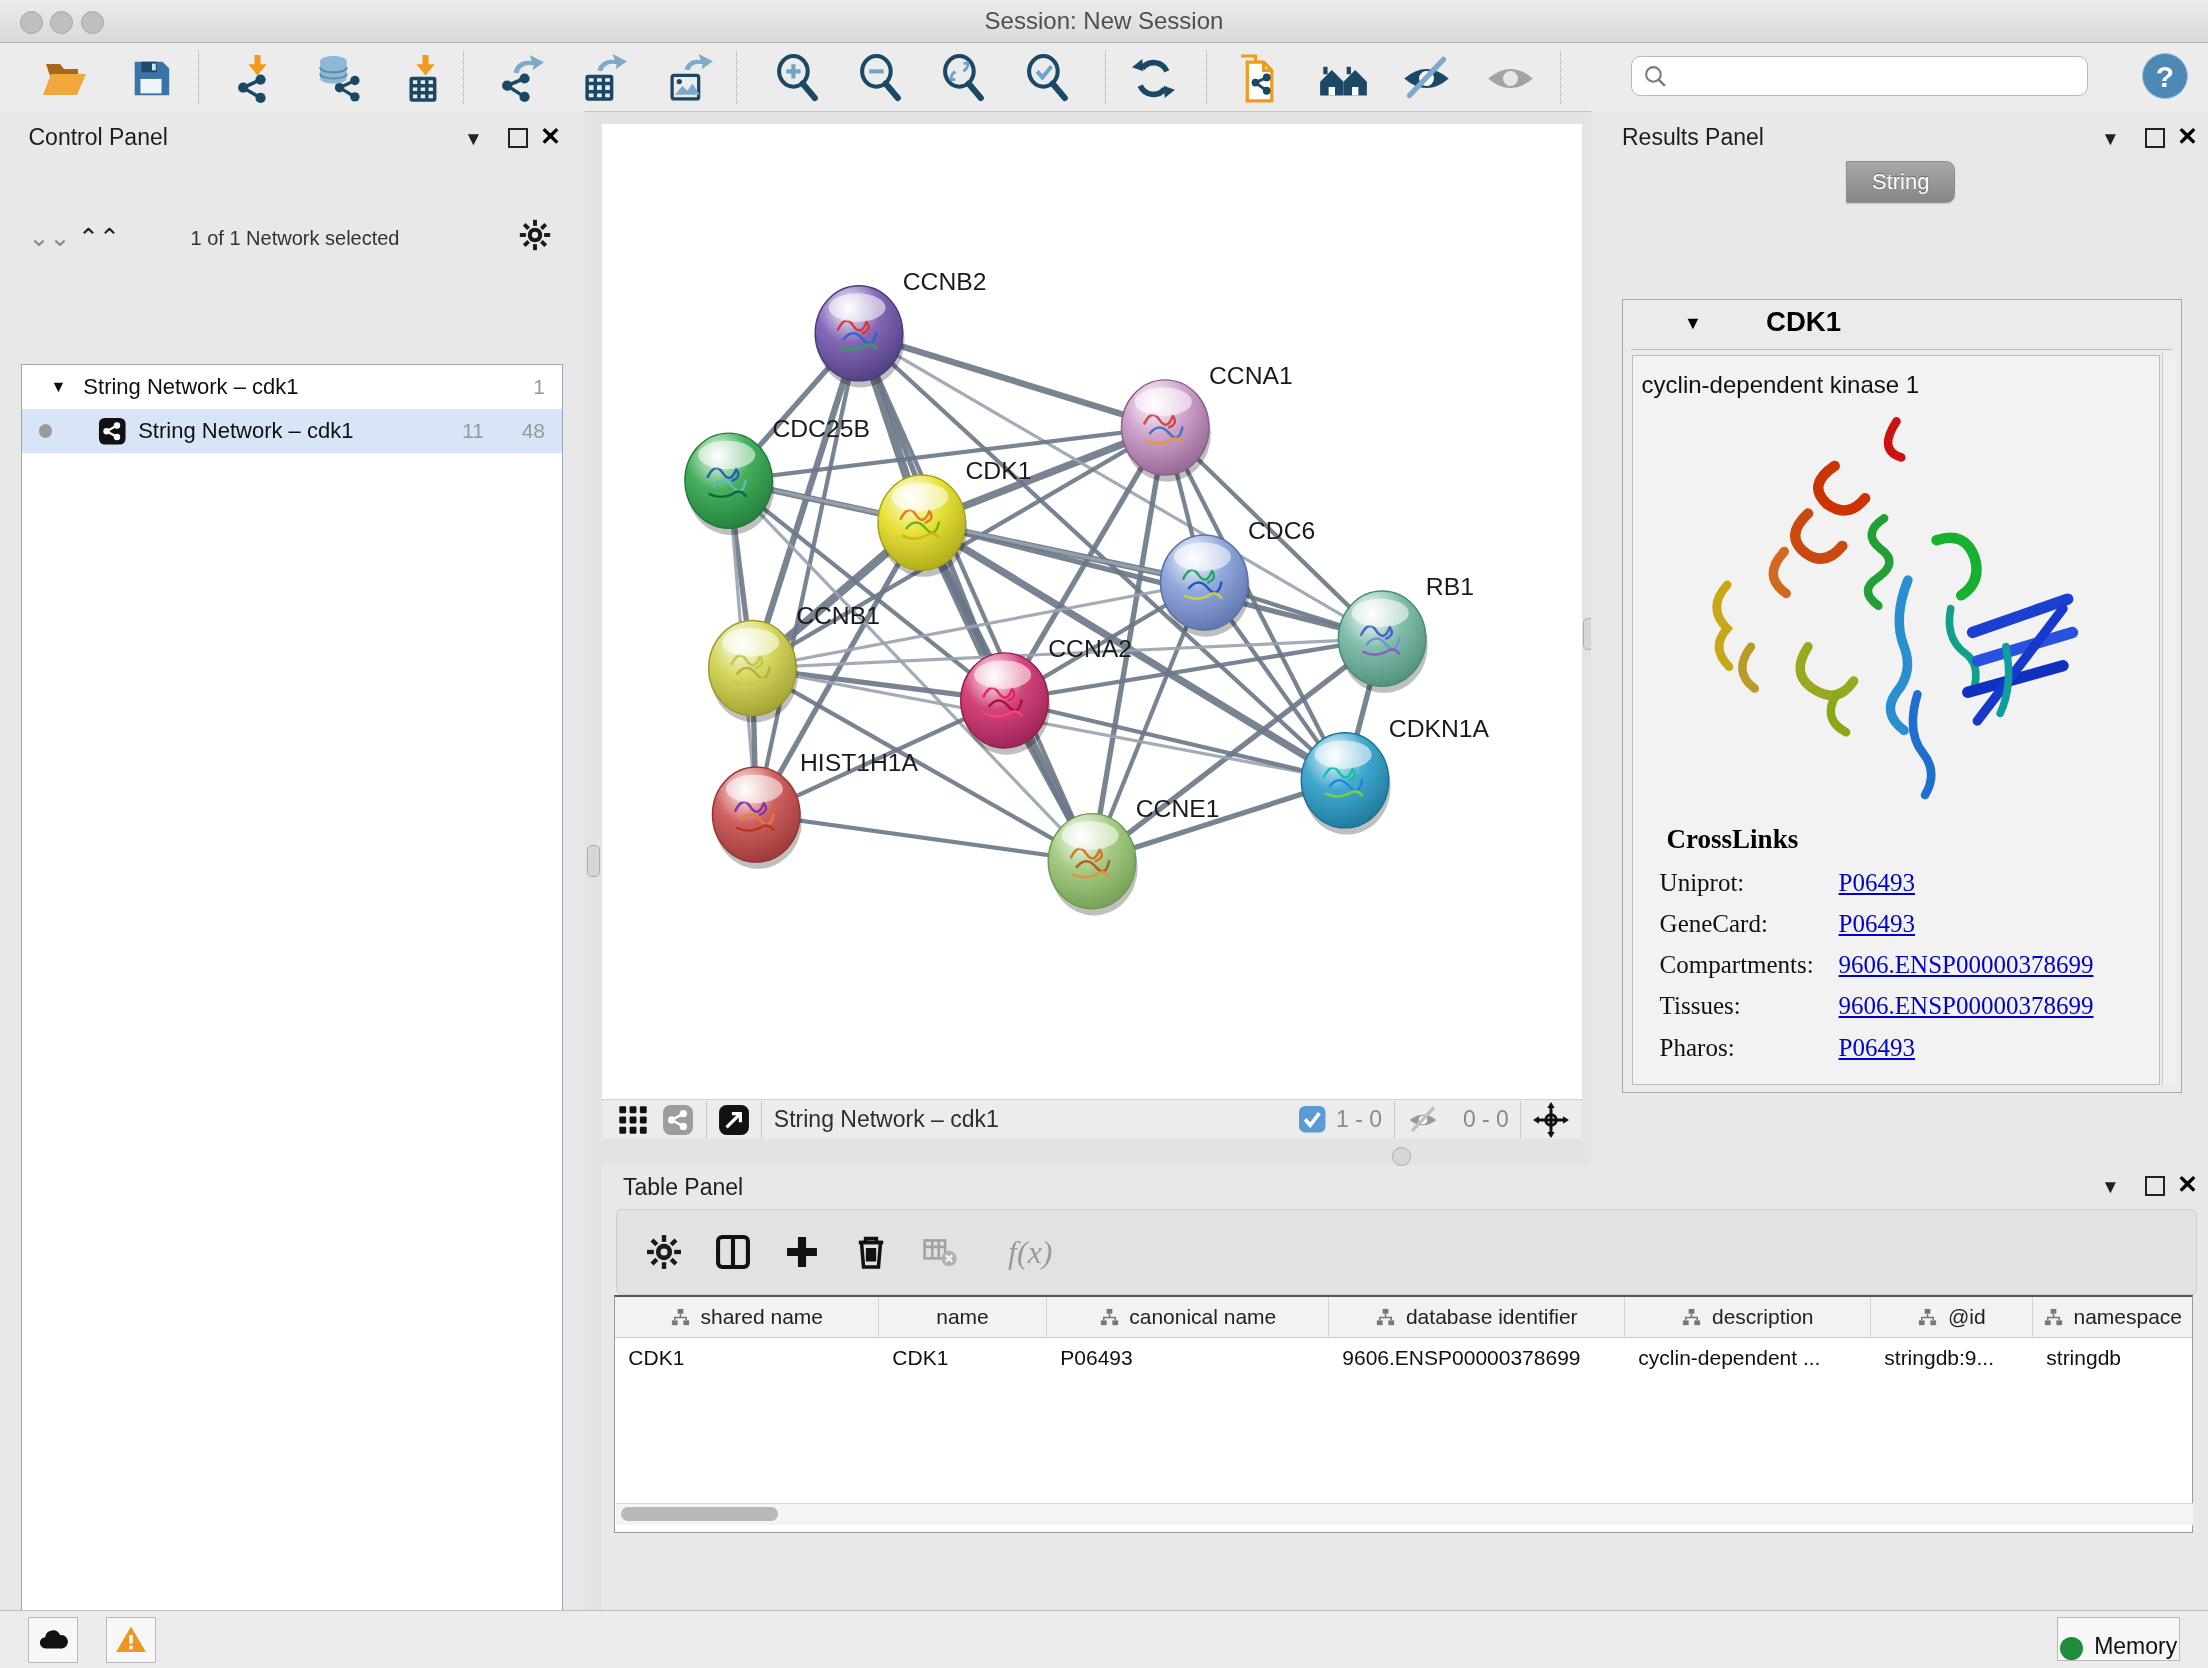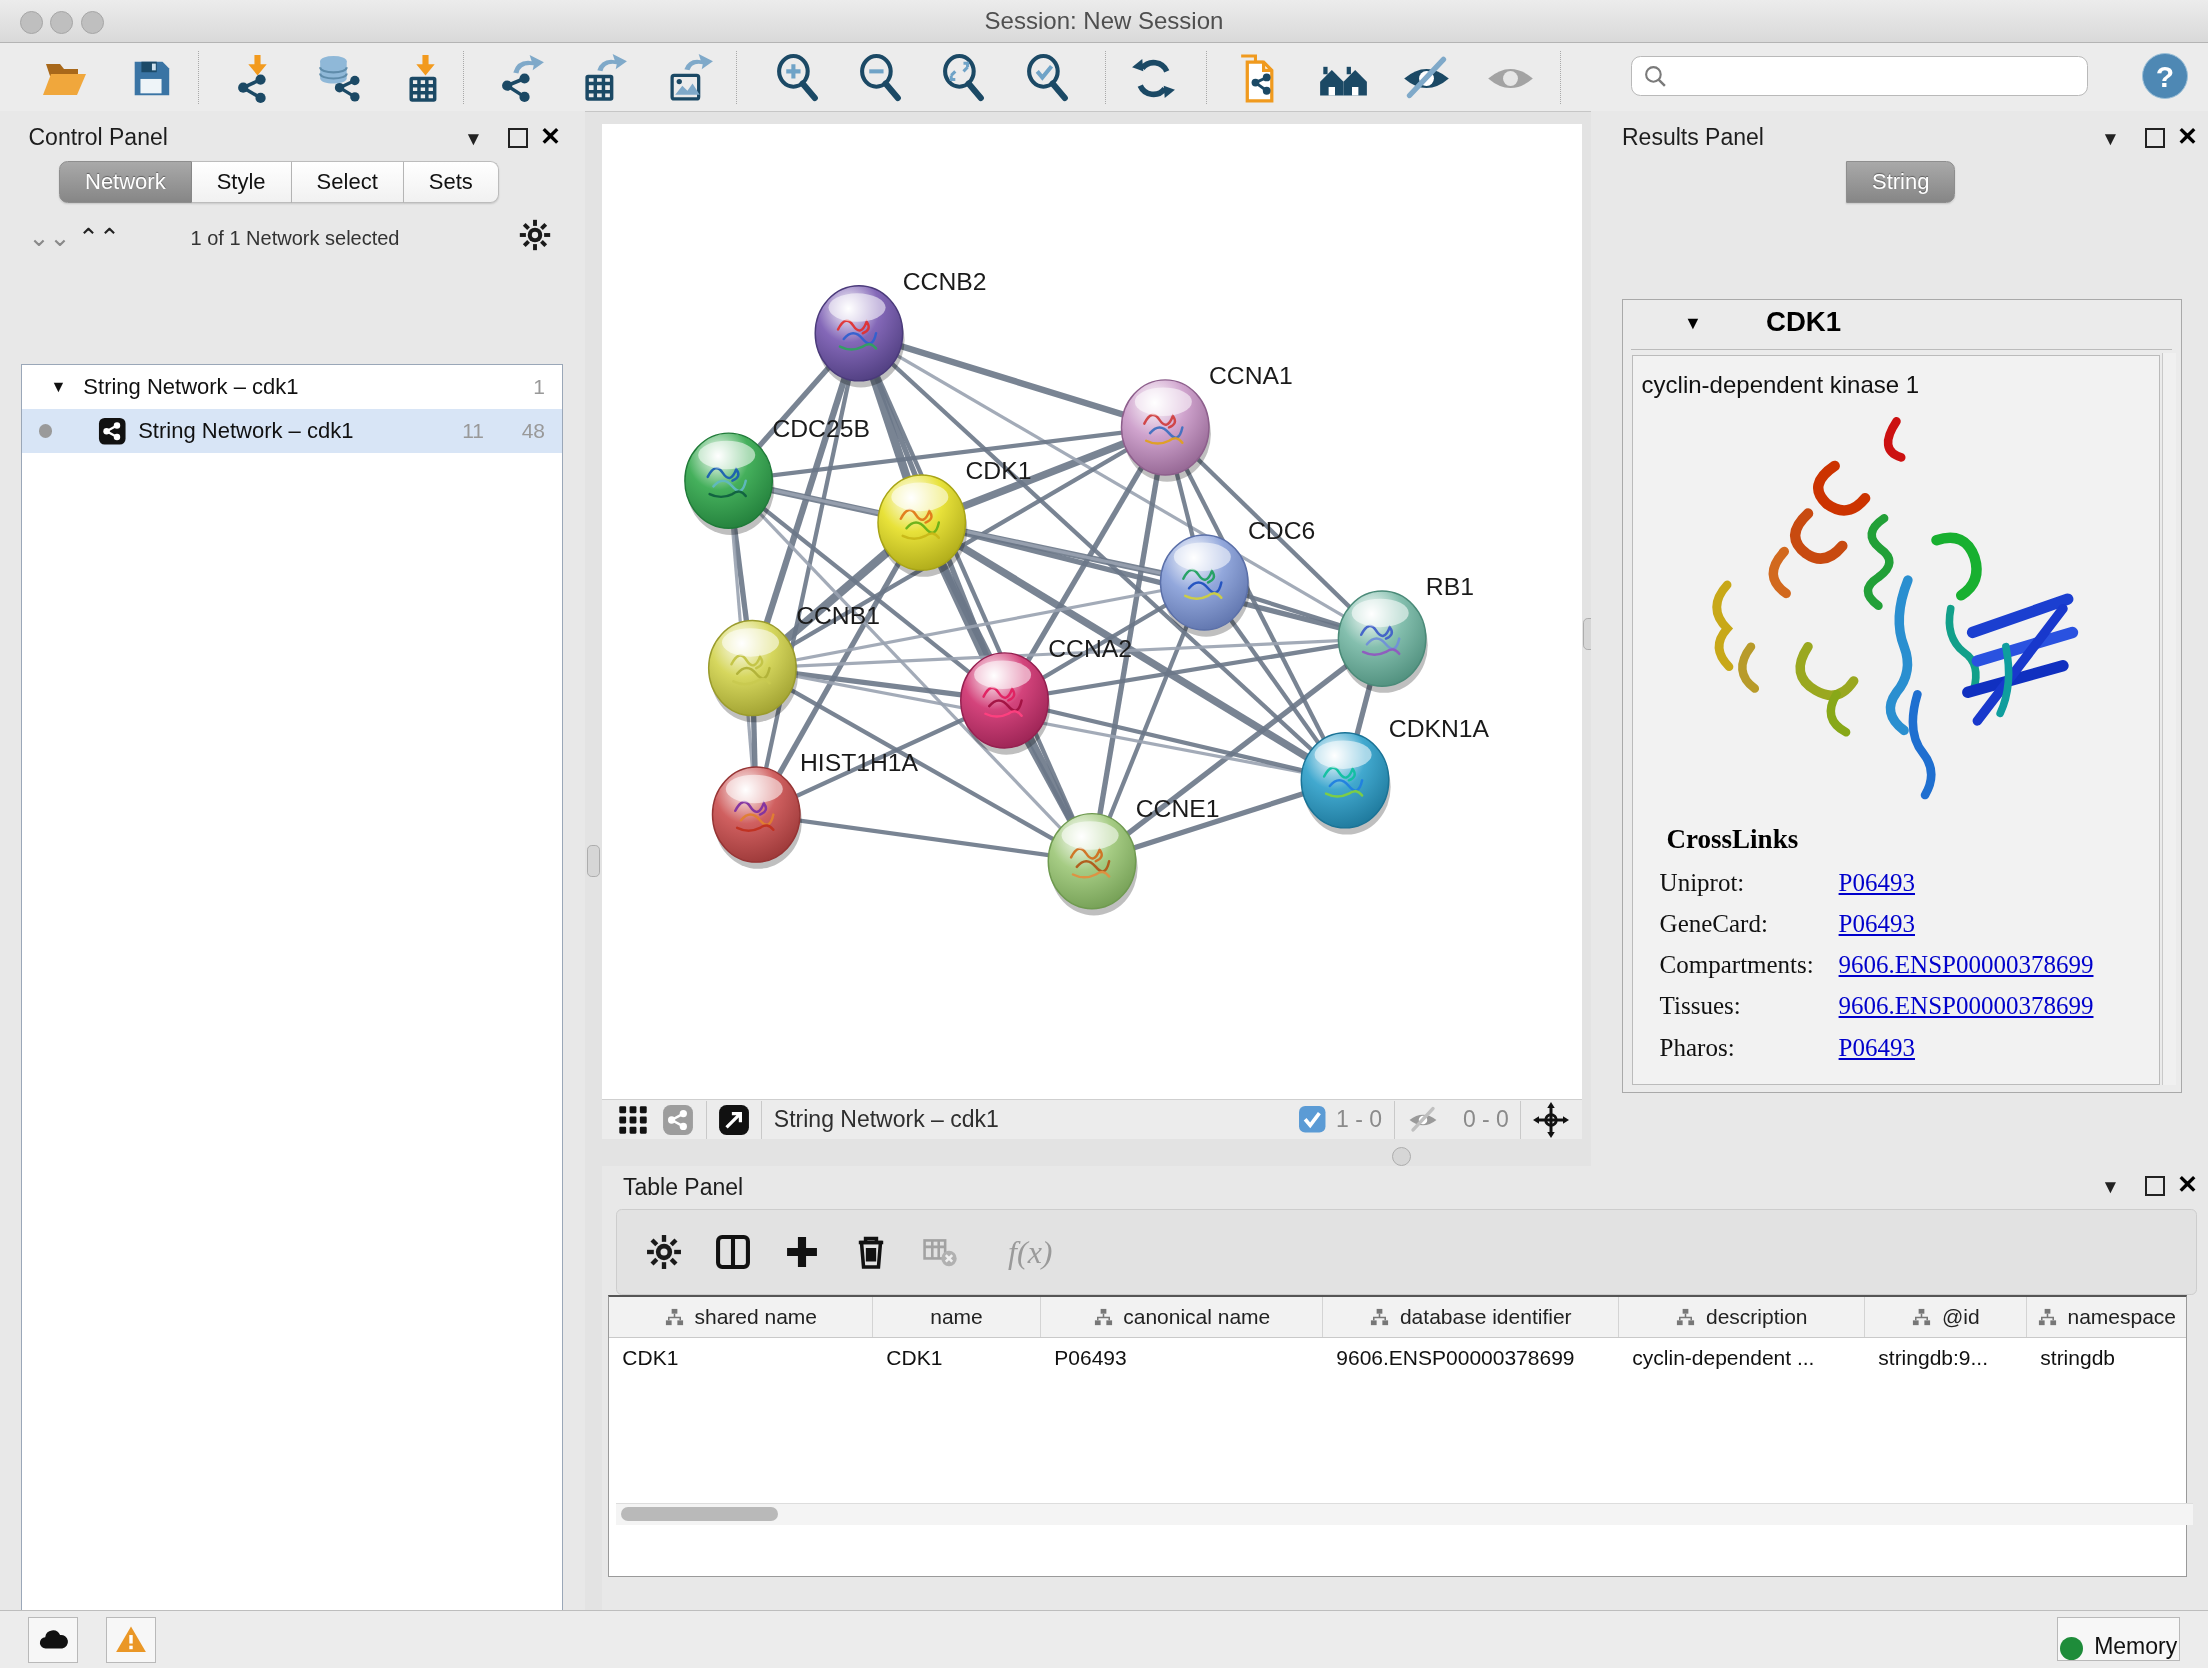--- a/index.html
+++ b/index.html
@@ -42,21 +42,21 @@
   #rp-section{position:absolute;left:31px;top:188px;width:558px;height:792px;background:#ebebeb;border:1px solid #a9a9a9}
   #rp-inner{position:absolute;left:8.6px;top:55px;width:526px;height:728px;background:#f2f2f2;border:1px solid #bbb}
   .serif{font-family:"Liberation Serif",serif}
   .xlink{color:#0000cc;text-decoration:underline}
   .xl-row{display:flex;font-size:25px;margin:13.3px 0 13.3px 27px}
   .xl-label{width:179px;color:#111}
   
   #table-panel{left:602px;top:1166px;width:1606px;height:444px;background:#e8e8e8}
   #tp-toolbar{position:absolute;left:14.3px;top:43px;width:1579px;height:84px;background:#e2e2e2;border:1px solid #cdcdcd;border-radius:5.7px;display:flex;align-items:center}
   .tp-ico{width:44px;height:44px;margin-left:25px;display:flex;align-items:center;justify-content:center}
-  #tp-table{position:absolute;left:6px;top:129px;width:1579px;height:282px;background:#fff;border:1px solid #9a9a9a;border-top:2.9px solid #555;box-sizing:border-box;overflow:hidden}
+  #tp-table{position:absolute;left:12px;top:129px;width:1579px;height:238px;background:#fff;border:1px solid #9a9a9a;border-top:2.9px solid #555;box-sizing:border-box;overflow:hidden}
   #tp-head{display:flex;height:40px;background:#f2f2f2;border-bottom:1px solid #c9c9c9}
   .th{display:flex;align-items:center;justify-content:center;border-right:1px solid #d4d4d4;font-size:21px;color:#222;overflow:hidden;white-space:nowrap;box-sizing:border-box;flex:none}
   .th svg{margin-right:9.5px;flex:none}
   #tp-row{display:flex;height:40px;background:#fff}
   .td{font-size:21px;color:#111;padding-left:13.3px;display:flex;align-items:center;overflow:hidden;white-space:nowrap;box-sizing:border-box;flex:none}
   #tp-hscroll{position:absolute;left:14.3px;top:337px;width:1577px;height:21px;background:#f4f4f4;border-top:1px solid #ddd}
   #tp-thumb{position:absolute;left:4.8px;top:2.9px;width:157px;height:14.3px;border-radius:7.6px;background:#b9b9b9}
   
   #statusbar{left:0;top:1610px;width:2208px;height:58px;background:#ececec;border-top:1px solid #bdbdbd}
   .sb-btn{position:absolute;top:5.7px;width:48px;height:44px;background:#f7f7f7;border:1.9px solid #b9b9b9;display:flex;align-items:center;justify-content:center}
@@ -248,26 +248,20 @@
     <input id="search-input" placeholder="" style="">
   </div>
   <div id="help-btn">?</div>
 </div>
 
 <div class="abs" id="control-panel">
   <div class="abs panel-title" style="left:28.5px;top:13.3px">Control Panel</div>
   <div class="abs" style="left:464px;top:17px;color:#222;font-size:19px">▼</div>
   <div class="abs boxbtn" style="left:508px;top:17px"></div>
   <div class="abs" style="left:540px;top:11.4px;font-size:25px;font-weight:bold">✕</div>
-  <div class="abs seg" id="cp-tabs" style="left:59px;top:50px">
-      <div class="tabb sel">Network</div>
-      <div class="tabb">Style</div>
-      <div class="tabb">Select</div>
-      <div class="tabb">Sets</div>
-    </div>
   <div class="abs" style="left:28.5px;top:112px;color:#8a8a8a;font-size:25px">⌄⌄</div>
   <div class="abs" style="left:78px;top:112px;color:#222;font-size:25px">⌃⌃</div>
   <div class="abs" style="left:143px;top:116px;width:304px;text-align:center;font-size:20px;color:#333">1 of 1 Network selected</div>
   <div class="abs tp-gear" style="left:518px;top:107px">
     <svg width="34" height="34" viewBox="0 0 28 28">
         <g fill="#1a1a1a">
           <circle cx="14" cy="14" r="6"></circle>
           <g id="teeth">
             <rect x="12.4" y="1.5" width="3.2" height="5"></rect>
             <rect x="12.4" y="21.5" width="3.2" height="5"></rect>

